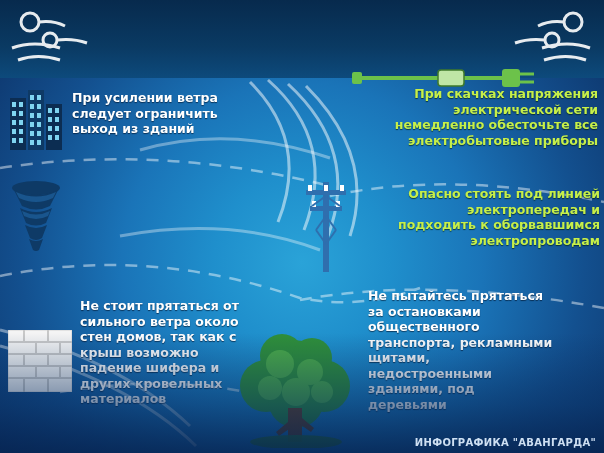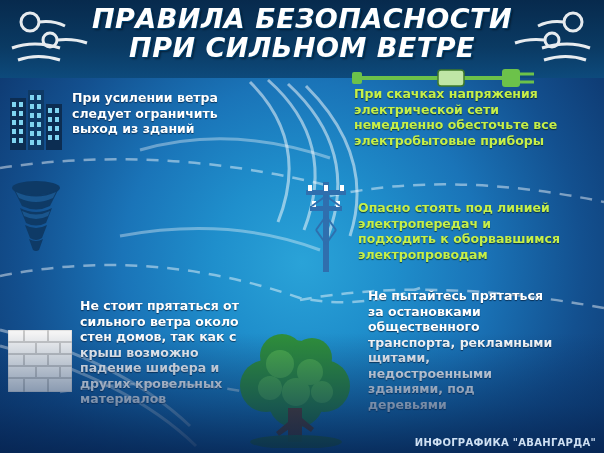--- a/index.html
+++ b/index.html
@@ -32,21 +32,21 @@
   }
   .title .l1{font-size:27px;display:block;}
   .title .l2{font-size:27px;display:block;}
   
   .txt{
     position:absolute;color:#ffffff;font-weight:bold;
     font-family:"DejaVu Sans", sans-serif;
     font-size:12.5px;line-height:1.24;
     text-shadow:0 1px 1px rgba(0,20,45,.65);
   }
-  .txt.green{color:#c6ef4a;text-shadow:0 1px 1px rgba(0,30,20,.7);}
+  .txt.green{color:#c6ef4a;text-shadow:0 1px 1px rgba(0,30,20,.7);text-align:right;}
   .credit{
     position:absolute;right:8px;bottom:5px;color:#dfefff;
     font-size:10px;font-weight:bold;font-family:"DejaVu Sans", sans-serif;
     letter-spacing:.3px;opacity:.92;
   }
   
   .icon{position:absolute;}
 </style>
 </head>
 <body>
@@ -92,24 +92,20 @@
       <path d="M140 150 q90 -26 190 8"></path>
       <path d="M120 236 q110 -20 200 14"></path>
     </g>
 
     <g stroke="#ffffff" stroke-width="3" fill="none" opacity="0.4">
       <path d="M0 330 q120 30 190 96"></path>
       <path d="M0 346 q128 34 196 100"></path>
     </g>
   </svg>
 
-  <div class="title">
-    <span class="l1">ПРАВИЛА БЕЗОПАСНОСТИ</span>
-    <span class="l2">ПРИ СИЛЬНОМ ВЕТРЕ</span>
-  </div>
 
   <svg class="icon" style="left:8px;top:88px;width:56px;height:62px;">
     <rect x="2" y="10" width="16" height="52" fill="#0c2d52"></rect>
     <rect x="20" y="2" width="16" height="60" fill="#0e3a66"></rect>
     <rect x="38" y="16" width="16" height="46" fill="#0c2d52"></rect>
     <g fill="#7fd4f0">
       <rect x="4" y="14" width="4" height="5"></rect>
         <rect x="11" y="14" width="4" height="5"></rect>
       <rect x="4" y="23" width="4" height="5"></rect>
         <rect x="11" y="23" width="4" height="5"></rect>
@@ -224,19 +220,19 @@
     </g>
     <rect x="52" y="78" width="14" height="34" fill="#6b3f1d"></rect>
     <path d="M52 92 l-12 10 l3 4 l13 -9 z" fill="#6b3f1d"></path>
     <path d="M66 88 l12 10 l-3 4 l-13 -9 z" fill="#6b3f1d"></path>
     <ellipse cx="60" cy="112" rx="46" ry="7" fill="#2f7c2d" opacity="0.9"></ellipse>
   </svg>
 
   <div class="txt" style="left:72px;top:90px;width:190px;">При усилении ветра<br>следует ограничить<br>выход из зданий</div>
   <div class="txt" style="left:80px;top:298px;width:190px;">Не стоит прятаться от<br>сильного ветра около<br>стен домов, так как с<br>крыш возможно<br>падение шифера и<br>других кровельных<br>материалов</div>
   <div class="txt green" style="left:354px;top:86px;width:244px;">При скачках напряжения<br>электрической сети<br>немедленно обесточьте все<br>электробытовые приборы</div>
-  <div class="txt green" style="left:358px;top:200px;width:242px;">Опасно стоять под линией<br>электропередач и<br>подходить к оборвавшимся<br>электропроводам</div>
+  <div class="txt green" style="left:358px;top:186px;width:242px;">Опасно стоять под линией<br>электропередач и<br>подходить к оборвавшимся<br>электропроводам</div>
   <div class="txt" style="left:368px;top:288px;width:230px;">Не пытайтесь прятаться<br>за остановками<br>общественного<br>транспорта, рекламными<br>щитами,<br>недостроенными<br>зданиями, под<br>деревьями</div>
 
   <div class="bottomglow"></div>
   <div class="credit">ИНФОГРАФИКА "АВАНГАРДА"</div>
 
 </div>
 
 </body></html>

